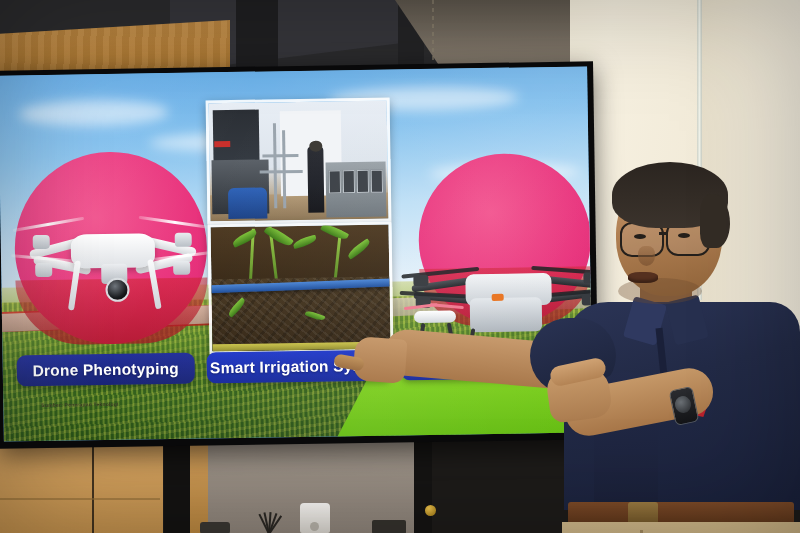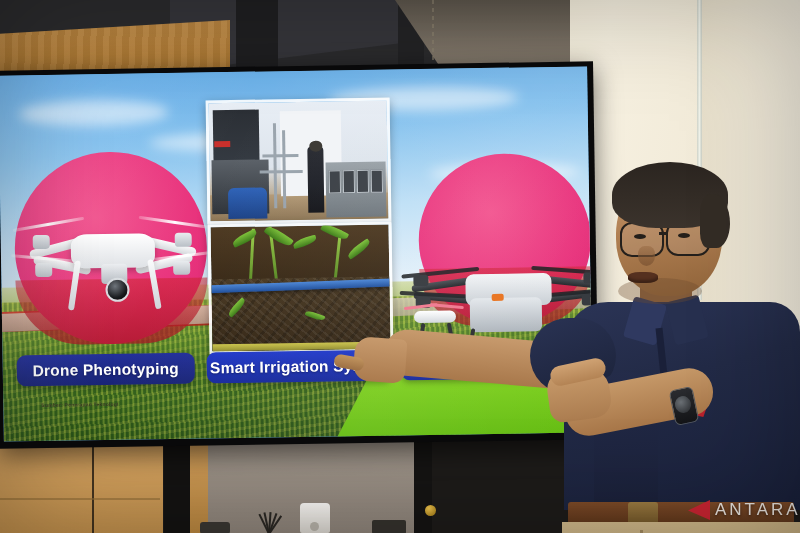--- a/index.html
+++ b/index.html
@@ -463,19 +463,15 @@
     <div class="watch-face"></div>
     <div class="hand-open"></div>
     <div class="fingers-open"></div>
 
     <div class="belt"></div>
     <div class="belt-buckle"></div>
     <div class="pants"></div>
     <div class="pants-fold"></div>
   </div>
 
-  <div class="antara">
-    <div class="antara-mark"></div>
-    <div class="antara-text">ANTARA</div>
-  </div>
 
   <div class="vignette"></div>
 </div>
 
 </body></html>

